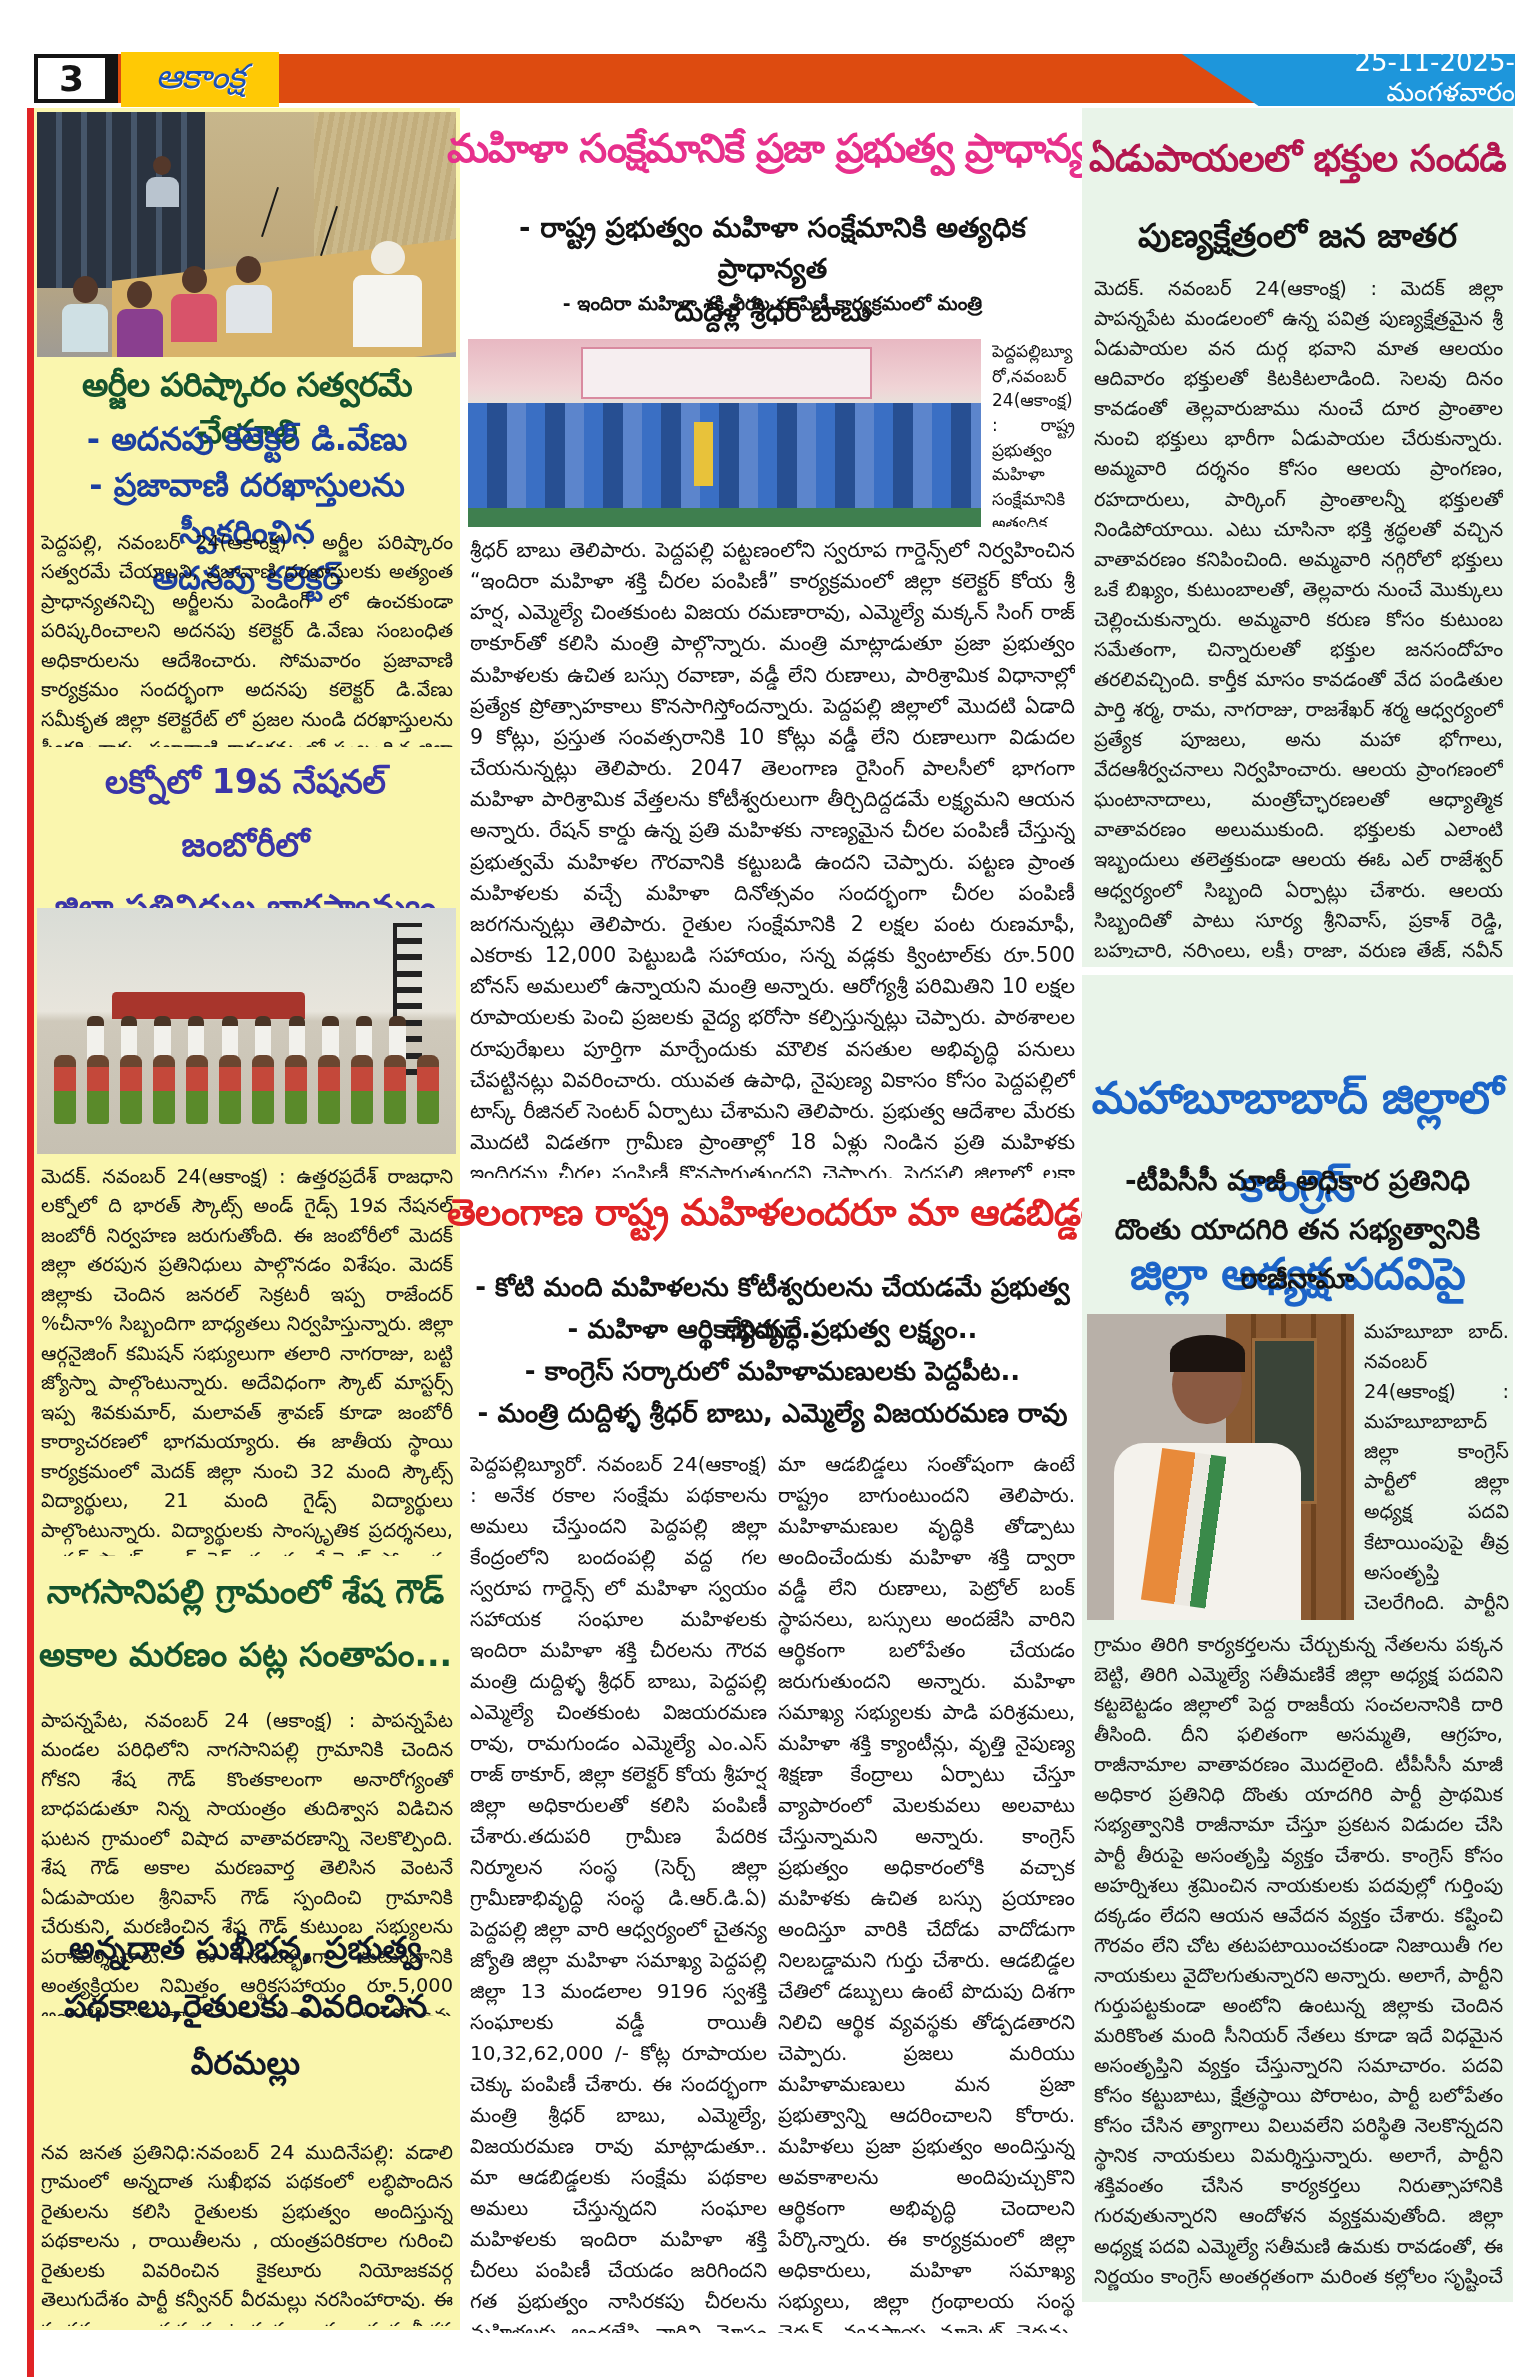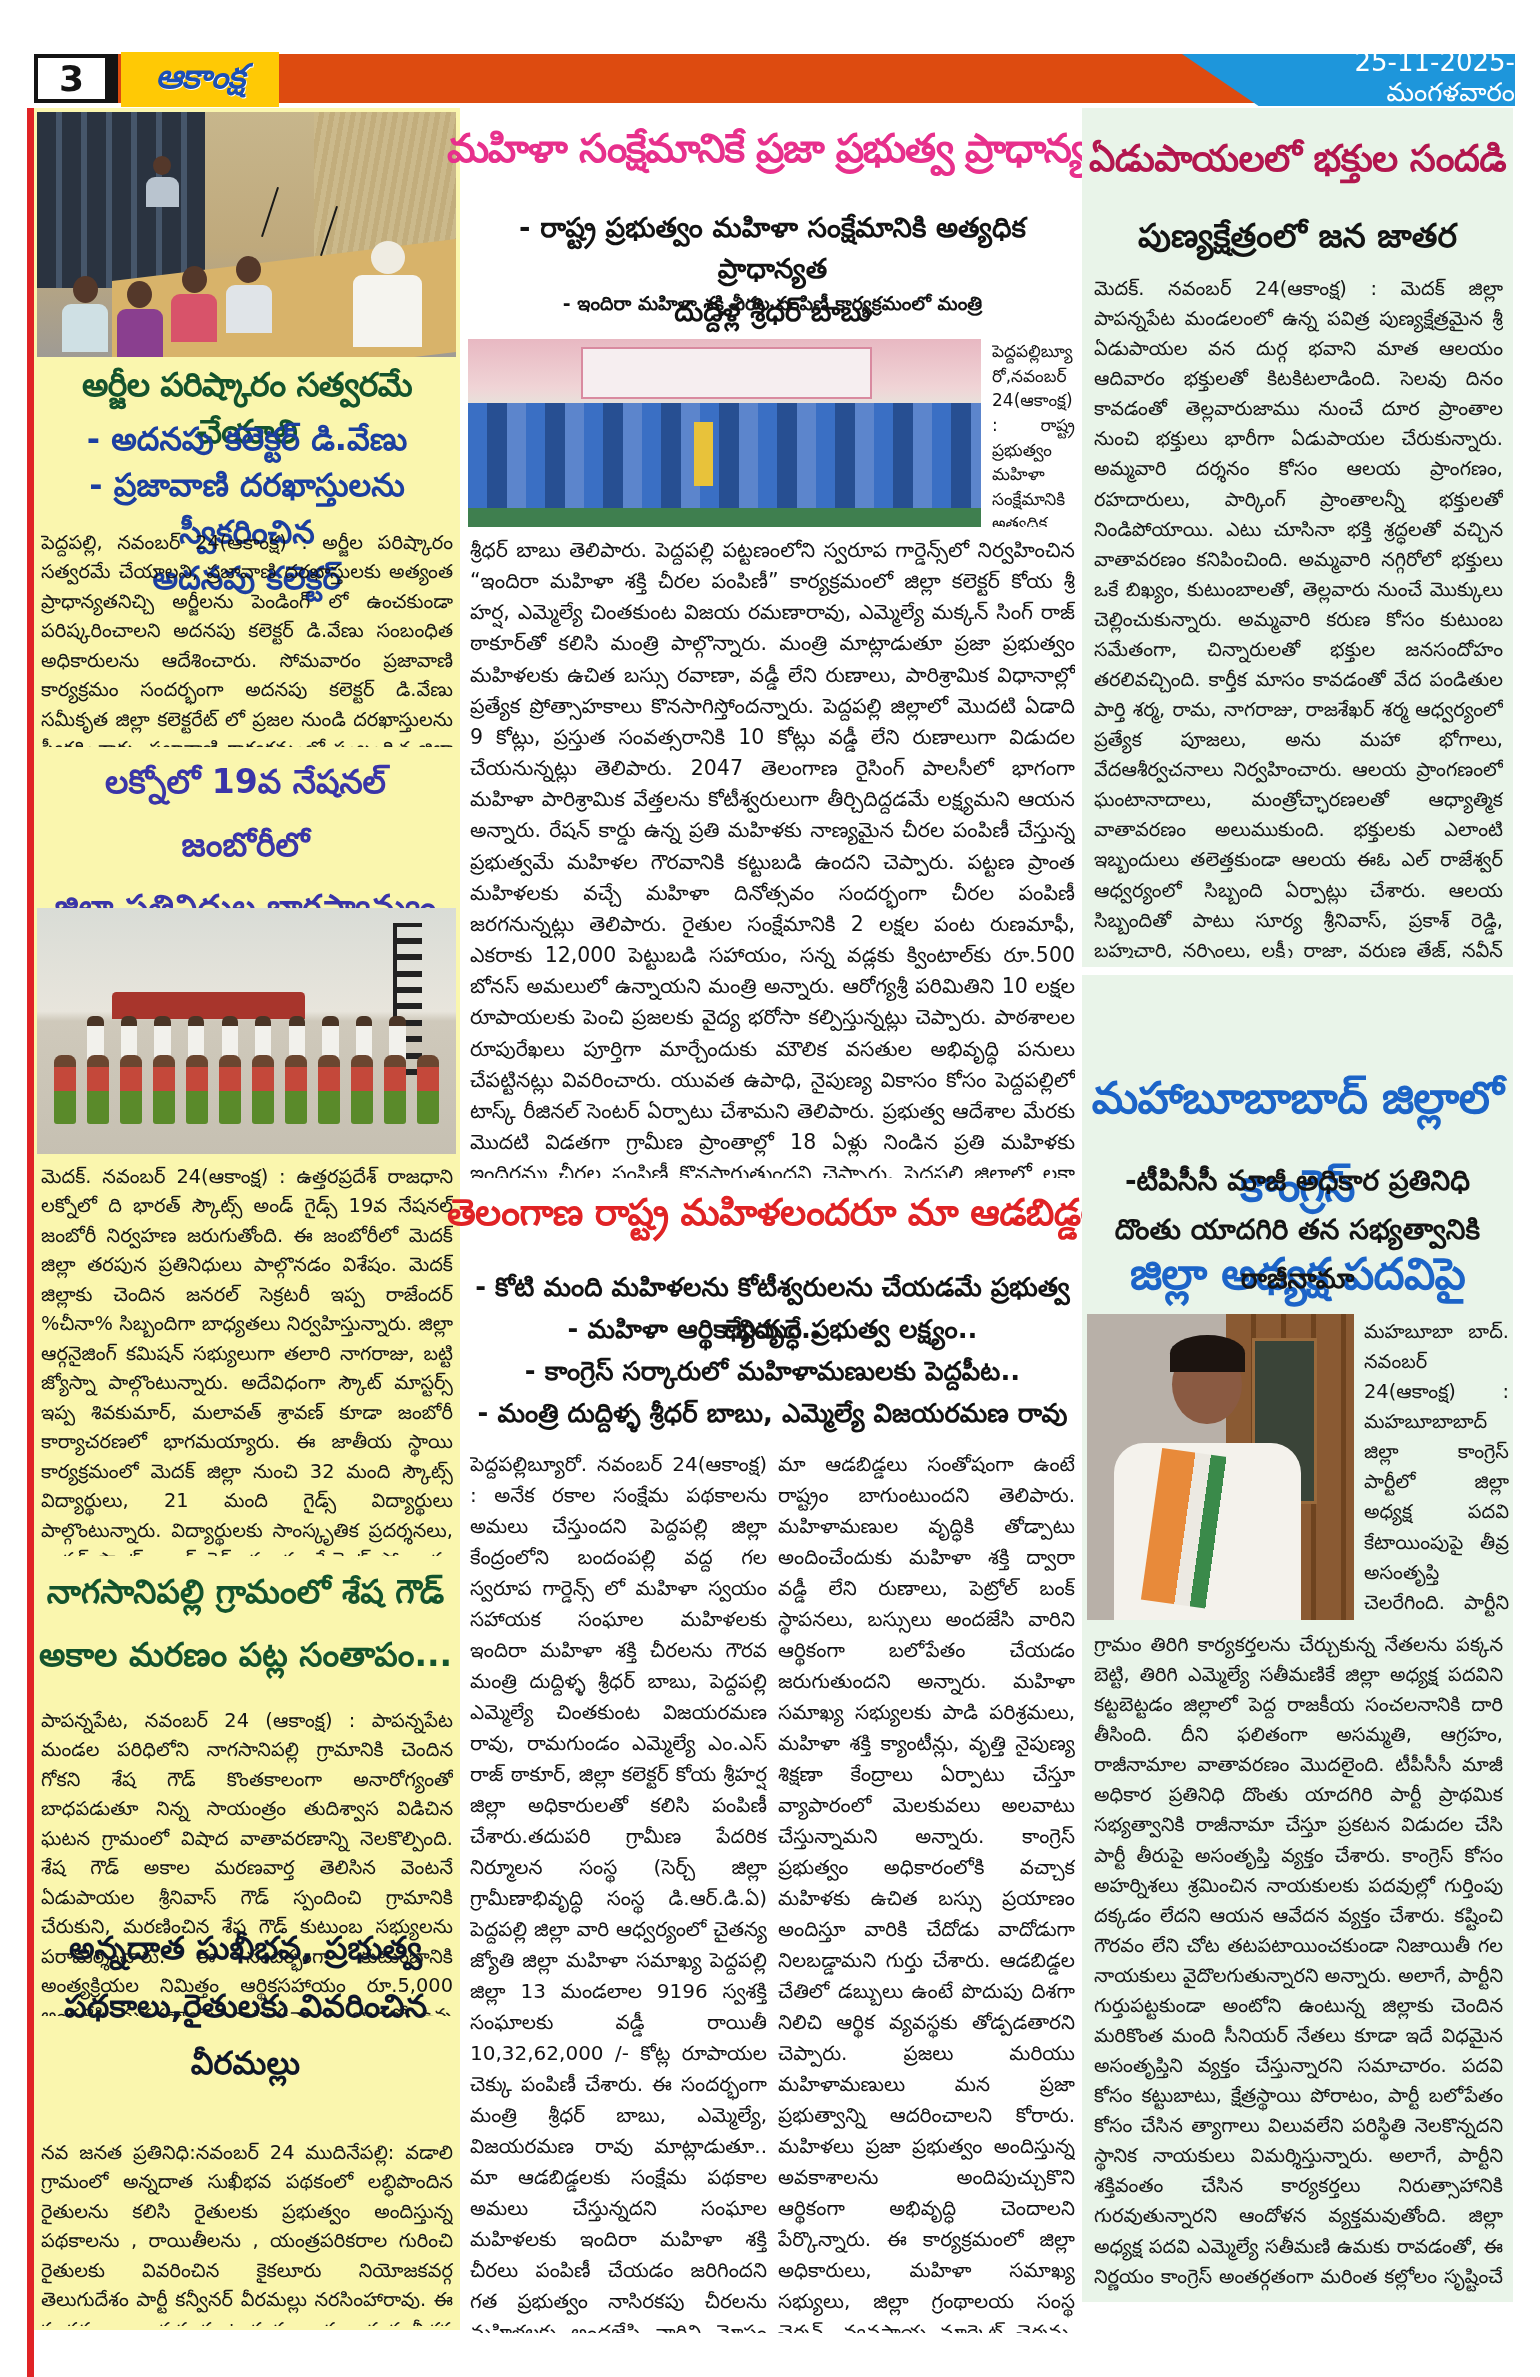--- a/index.html
+++ b/index.html
@@ -11,21 +11,21 @@
   .bold{font-weight:bold;}
   .pre{white-space:pre-line;}
   .clip{overflow:hidden;}
   
   .pagenum-box{left:34px;top:54px;width:75px;height:49px;background:#ffffff;border:4.5px solid #141414;
                box-sizing:border-box;box-shadow:9px 0 0 0 #141414;display:flex;align-items:center;justify-content:center;
                font-size:36px;font-weight:bold;color:#141414;z-index:4;}
   .orange-bar{left:112px;top:54px;width:1152px;height:49px;background:#dd4b10;z-index:1;}
   .logo-box{left:121px;top:52px;width:158px;height:55px;background:#ffc905;z-index:3;
             display:flex;align-items:center;justify-content:center;}
-  .logo-text{font-size:34px;font-weight:bold;color:#1d50b4;font-style:italic;letter-spacing:-0.7px;
+  .logo-text{font-size:34px;font-weight:normal;color:#1d50b4;font-style:italic;letter-spacing:-0.7px;
              text-shadow:0.7px 0.7px 0 #ffffff;}
   .date-band{left:1182px;top:54px;width:333px;height:52px;background:#1e96db;z-index:2;
              clip-path:polygon(0 0,100% 0,100% 100%,23% 100%);
              display:flex;align-items:center;justify-content:center;padding-left:52px;box-sizing:border-box;}
   .date-text{color:#ffffff;font-size:26px;font-weight:normal;text-align:right;}
   .left-rule{left:27px;top:108px;width:6.7px;height:2269px;background:#e02325;}
   
   .col1-panel{left:34px;top:108px;width:426px;height:2222px;background:#faf6ae;}
   .c1-head-red{color:#14532d;}
   .c1-head-blue{color:#3a35a8;}

